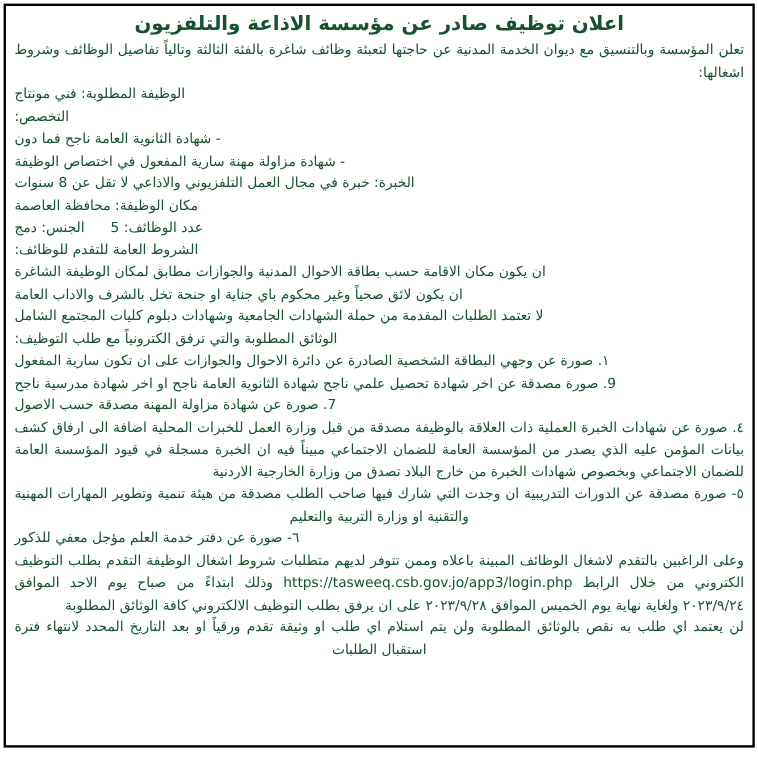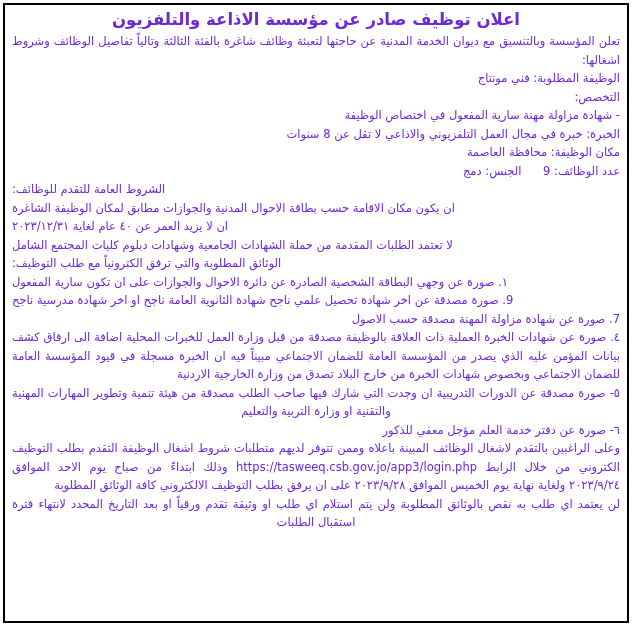--- a/index.html
+++ b/index.html
@@ -12,67 +12,68 @@
   }
   .doc-frame{
     position:absolute;
     left:3px;
     top:3px;
     width:626px;
     height:620px;
     box-sizing:border-box;
     border:2px solid #000000;
     background:#ffffff;
-    color:#6d28d9;
+    color:#14532d;
     direction:rtl;
     padding:1px 7px 4px 7px;
     overflow:hidden;
   }
   .doc-title{
     font-size:16.5px;
     font-weight:700;
     text-align:center;
     line-height:25px;
     margin:1px 0 0 0;
   }
   p{
     margin:0;
     font-size:11.5px;
     font-weight:400;
     line-height:18.5px;
   }
-  .center{ text-align:right; }
+  .center{ text-align:left; }
   .right{ text-align:left; }
   .justify{ text-align:justify; text-align-last:right; }
   .justify-last-center{ text-align:justify; text-align-last:center; }
   .jobs-count{ margin-left:18px; }
   .url{ direction:ltr; unicode-bidi:embed; }
 </style>
 </head>
 <body>
 
 <div class="doc-frame">
 
   <h1 class="doc-title">اعلان توظيف صادر عن مؤسسة الاذاعة والتلفزيون</h1>
 
   <p class="justify">تعلن المؤسسة وبالتنسيق مع ديوان الخدمة المدنية عن حاجتها لتعبئة وظائف شاغرة بالفئة الثالثة وتالياً تفاصيل الوظائف وشروط اشغالها:</p>
 
   <p class="center">الوظيفة المطلوبة: فني مونتاج</p>
   <p class="center">التخصص:</p>
+  <p class="center">- شهادة الثانوية العامة ناجح فما دون</p>
   <p class="center">- شهادة مزاولة مهنة سارية المفعول في اختصاص الوظيفة</p>
   <p class="center">الخبرة: خبرة في مجال العمل التلفزيوني والاذاعي لا تقل عن 8 سنوات</p>
   <p class="center">مكان الوظيفة: محافظة العاصمة</p>
   <p class="center">
-    <span class="jobs-count">عدد الوظائف: 9</span>
+    <span class="jobs-count">عدد الوظائف: 5</span>
     <span>الجنس: دمج</span>
   </p>
 
   <p class="right">الشروط العامة للتقدم للوظائف:</p>
   <p class="right">ان يكون مكان الاقامة حسب بطاقة الاحوال المدنية والجوازات مطابق لمكان الوظيفة الشاغرة</p>
-  <p class="right">ان لا يزيد العمر عن ٤٠ عام لغاية ٢٠٢٣/١٢/٣١</p>
+  <p class="right">ان يكون لائق صحياً وغير محكوم باي جناية او جنحة تخل بالشرف والاداب العامة</p>
   <p class="right">لا تعتمد الطلبات المقدمة من حملة الشهادات الجامعية وشهادات دبلوم كليات المجتمع الشامل</p>
 
   <p class="right">الوثائق المطلوبة والتي ترفق الكترونياً مع طلب التوظيف:</p>
   <p class="right">١. صورة عن وجهي البطاقة الشخصية الصادرة عن دائرة الاحوال والجوازات على ان تكون سارية المفعول</p>
   <p class="right">9. صورة مصدقة عن اخر شهادة تحصيل علمي ناجح شهادة الثانوية العامة ناجح او اخر شهادة مدرسية ناجح</p>
   <p class="center">7. صورة عن شهادة مزاولة المهنة مصدقة حسب الاصول</p>
   <p class="justify">٤. صورة عن شهادات الخبرة العملية ذات العلاقة بالوظيفة مصدقة من قبل وزارة العمل للخبرات المحلية اضافة الى ارفاق كشف بيانات المؤمن عليه الذي يصدر من المؤسسة العامة للضمان الاجتماعي مبيناً فيه ان الخبرة مسجلة في قيود المؤسسة العامة للضمان الاجتماعي وبخصوص شهادات الخبرة من خارج البلاد تصدق من وزارة الخارجية الاردنية</p>
   <p class="justify-last-center">٥- صورة مصدقة عن الدورات التدريبية ان وجدت التي شارك فيها صاحب الطلب مصدقة من هيئة تنمية وتطوير المهارات المهنية والتقنية او وزارة التربية والتعليم</p>
   <p class="center">٦- صورة عن دفتر خدمة العلم مؤجل معفي للذكور</p>
 

